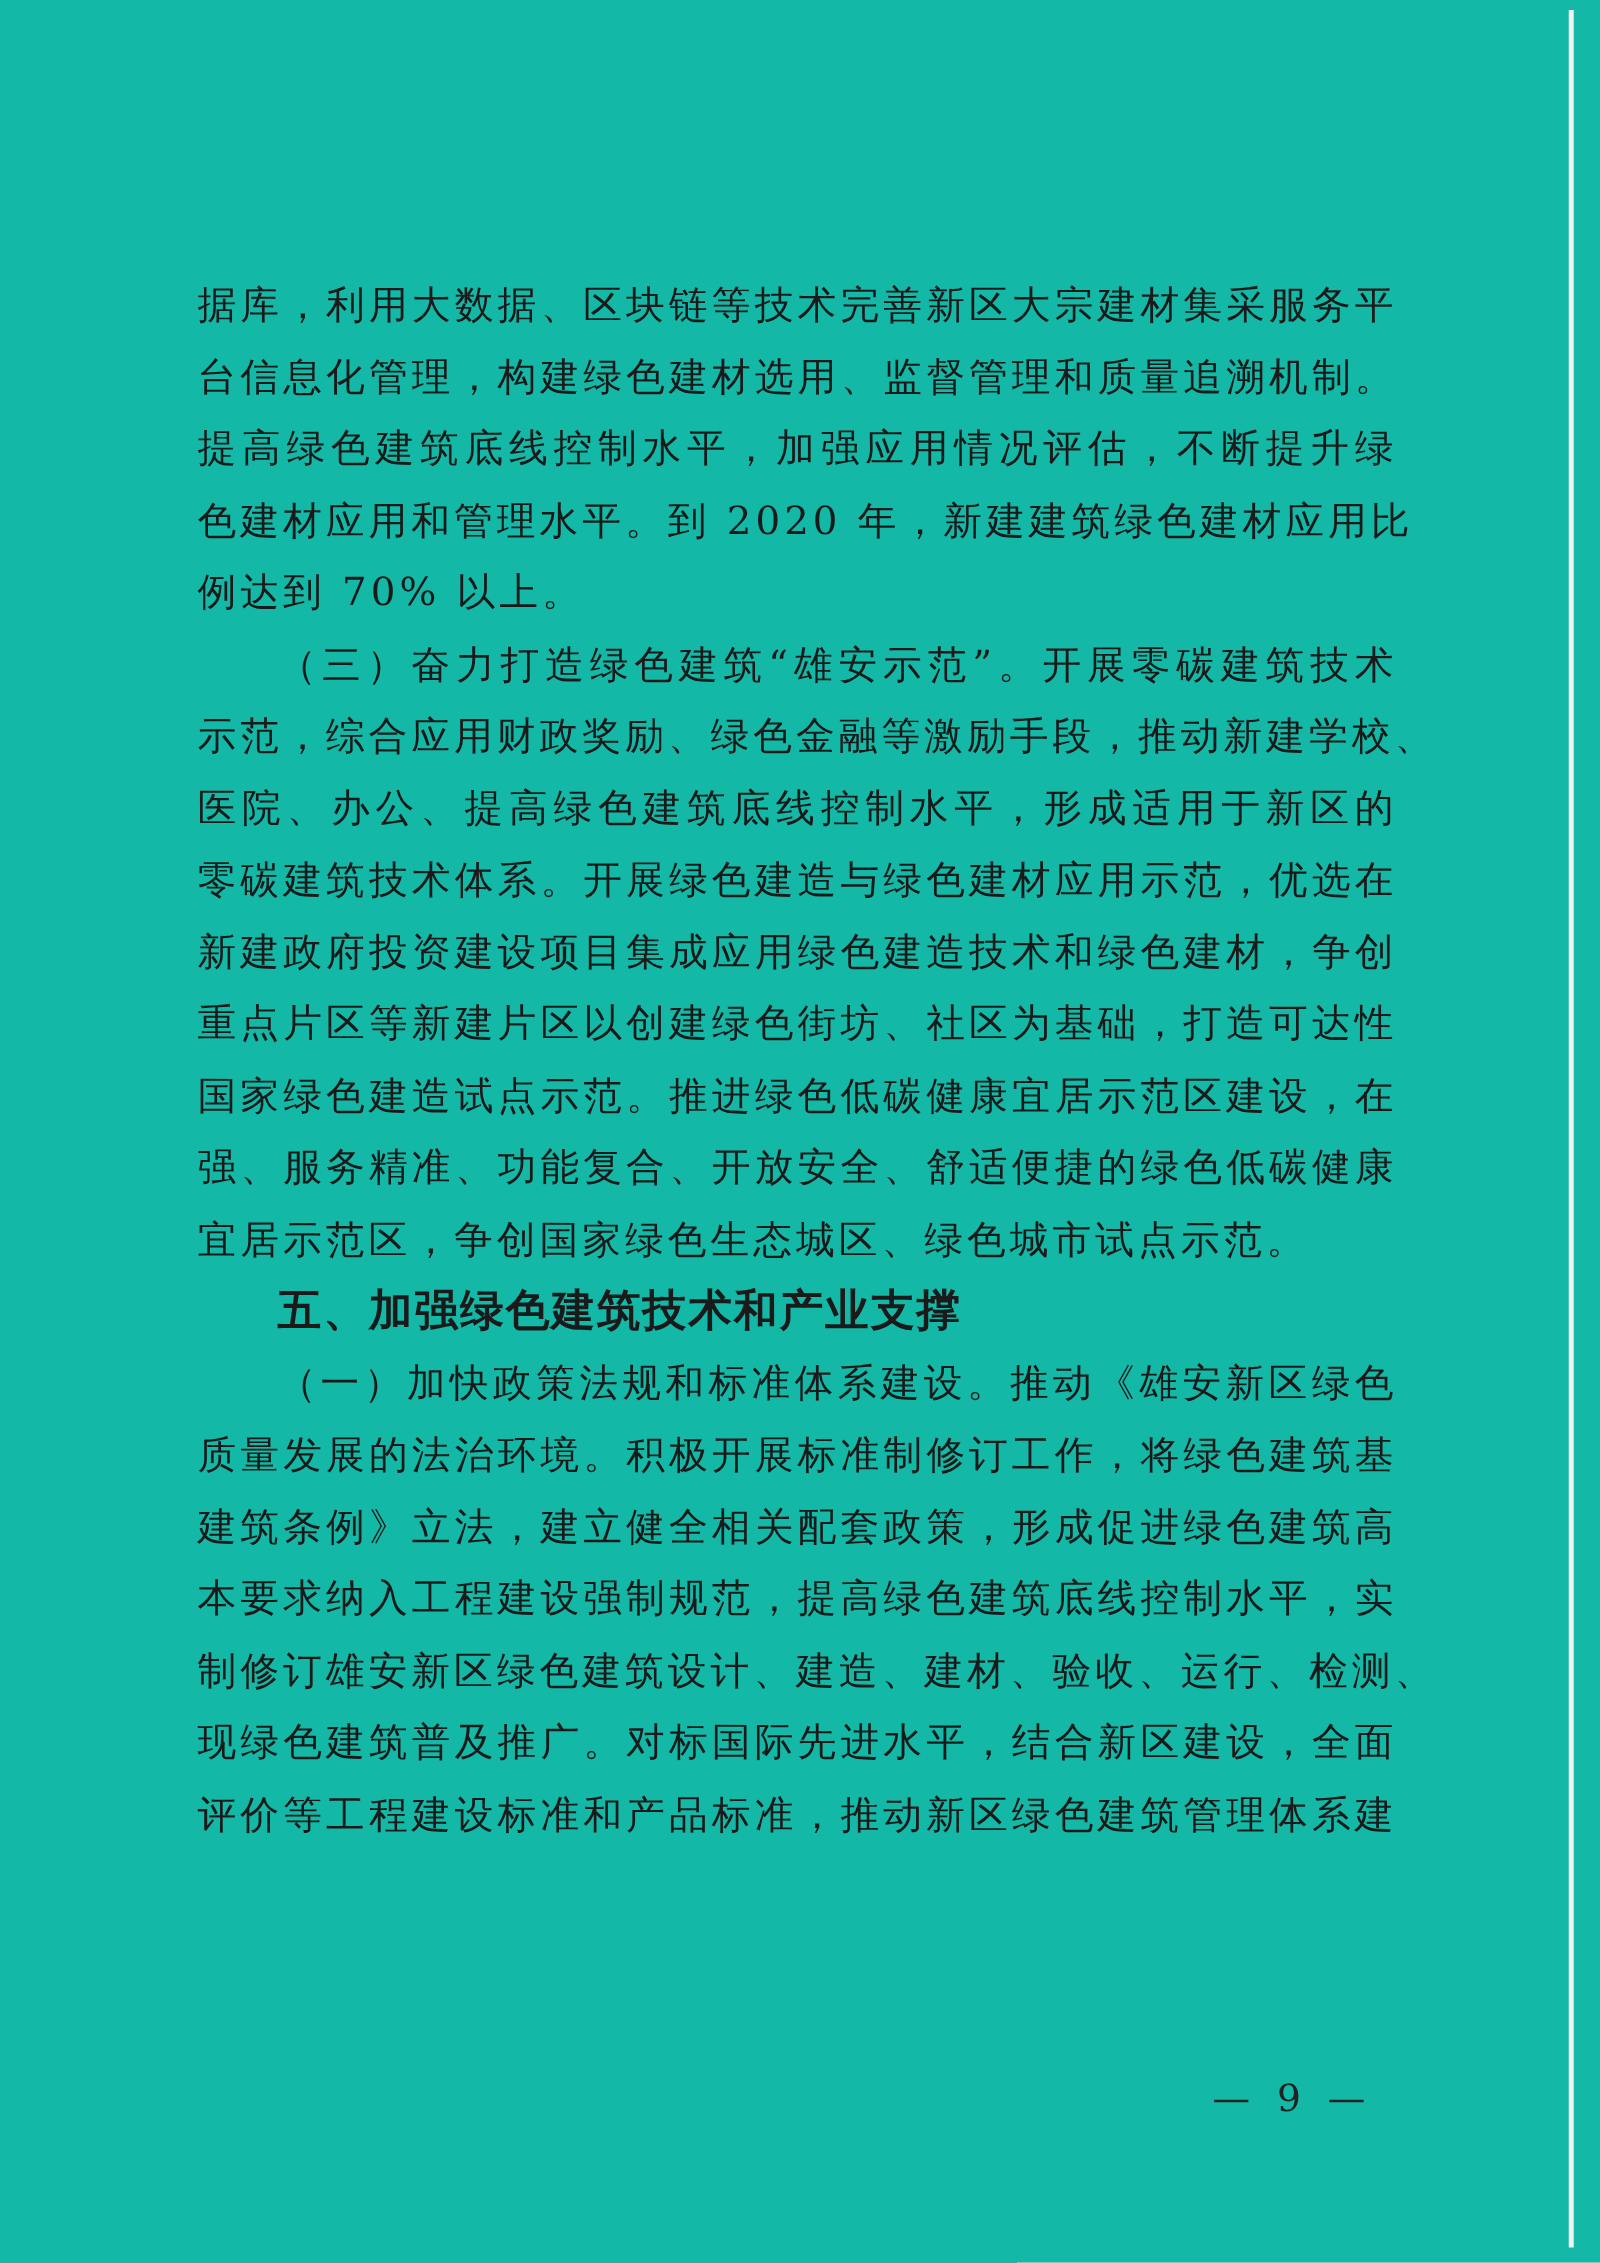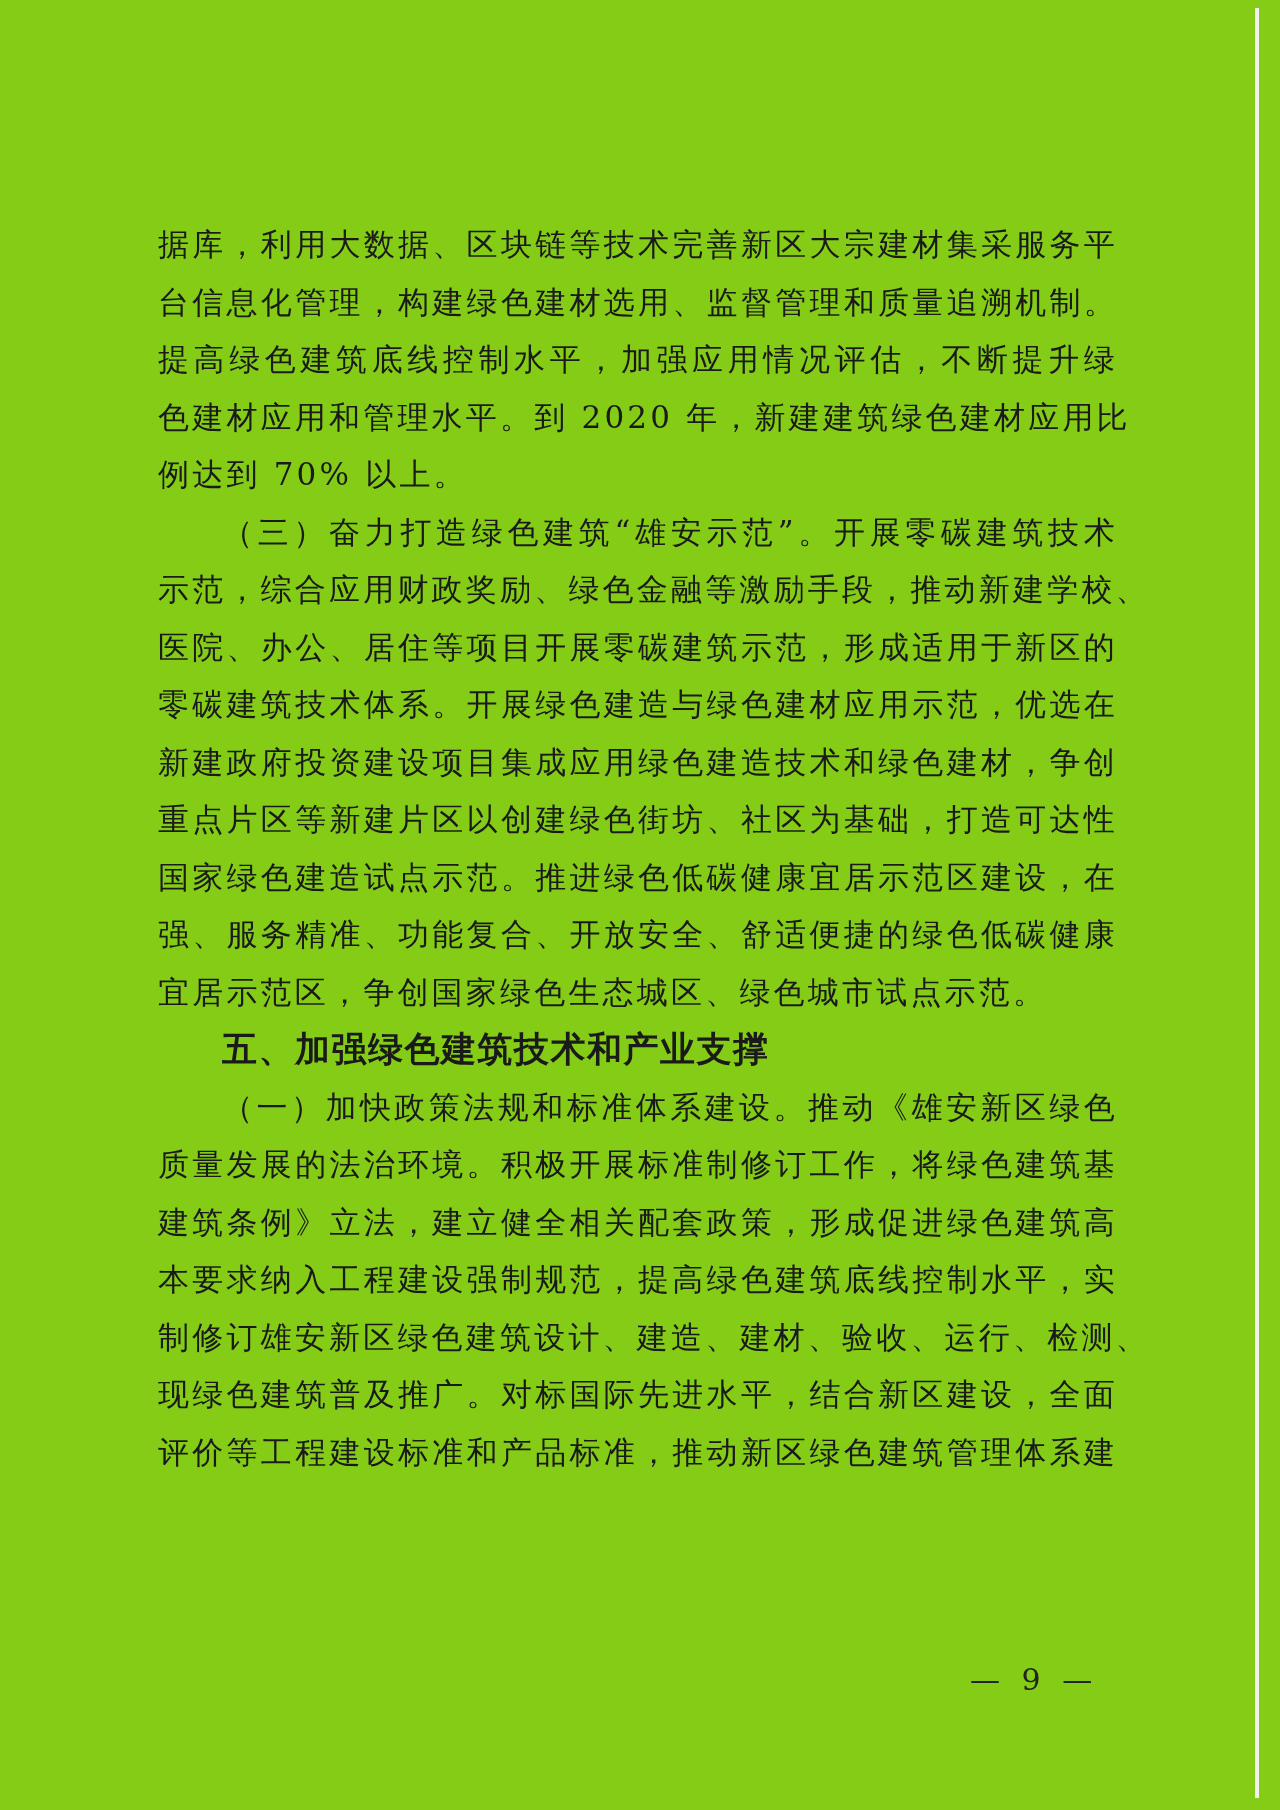--- a/index.html
+++ b/index.html
@@ -12,21 +12,21 @@
       height: 1810px;
       position: relative;
       overflow: hidden;
       font-family: "DejaVu Serif", "Liberation Serif", serif;
       color: #1a1a1a;
     }
     .page {
       position: absolute;
       left: 0; top: 0;
       width: 1280px; height: 1810px;
-      background: #84cc16;
+      background: #14b8a6;
     }
     .edge-strip {
       position: absolute;
       left: 1255px;
       top: 8px;
       width: 4px;
       height: 1790px;
       background: #f1f1f1;
     }
     .text-block {
@@ -78,21 +78,21 @@
       <div class="line">据库，利用大数据、区块链等技术完善新区大宗建材集采服务平</div>
       <div class="line">台信息化管理，构建绿色建材选用、监督管理和质量追溯机制。</div>
       <div class="line">提高绿色建筑底线控制水平，加强应用情况评估，不断提升绿</div>
       <div class="line">色建材应用和管理水平。到 2020 年，新建建筑绿色建材应用比</div>
       <div class="line last">例达到 70% 以上。</div>
     </div>
 
     <div>
       <div class="line indent">（三）奋力打造绿色建筑“雄安示范”。开展零碳建筑技术</div>
       <div class="line">示范，综合应用财政奖励、绿色金融等激励手段，推动新建学校、</div>
-      <div class="line">医院、办公、居住等项目开展零碳建筑示范，形成适用于新区的</div>
+      <div class="line">医院、办公、提高绿色建筑底线控制水平，形成适用于新区的</div>
       <div class="line">零碳建筑技术体系。开展绿色建造与绿色建材应用示范，优选在</div>
       <div class="line">新建政府投资建设项目集成应用绿色建造技术和绿色建材，争创</div>
       <div class="line">重点片区等新建片区以创建绿色街坊、社区为基础，打造可达性</div>
       <div class="line">国家绿色建造试点示范。推进绿色低碳健康宜居示范区建设，在</div>
       <div class="line">强、服务精准、功能复合、开放安全、舒适便捷的绿色低碳健康</div>
       <div class="line last">宜居示范区，争创国家绿色生态城区、绿色城市试点示范。</div>
     </div>
 
     <div class="line indent heading">五、加强绿色建筑技术和产业支撑</div>
 

